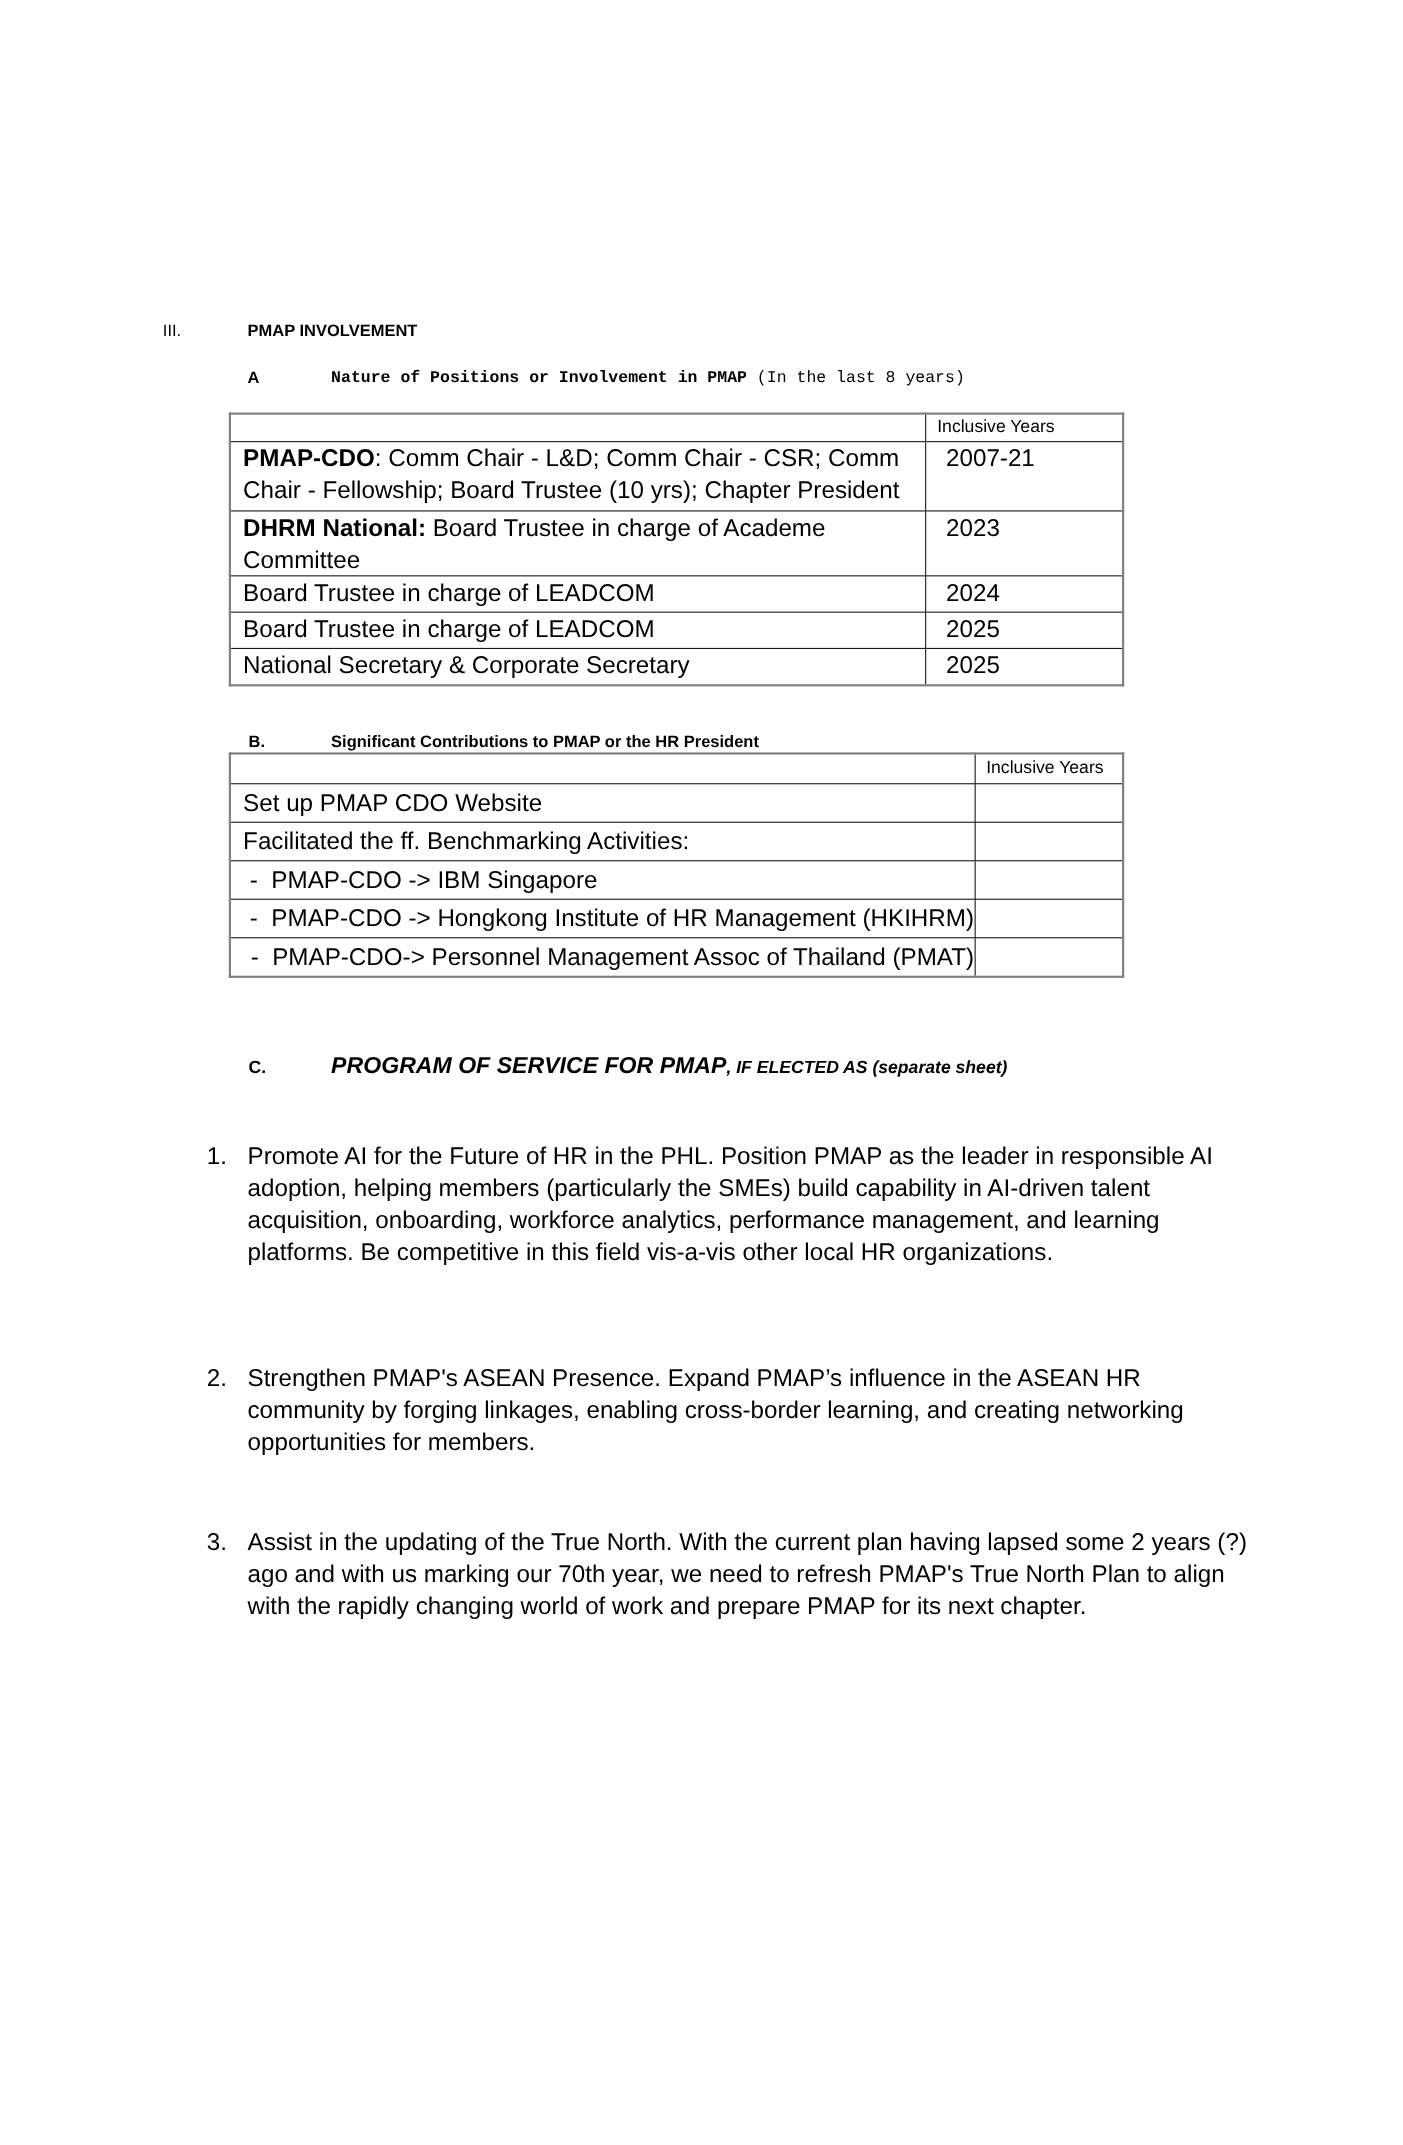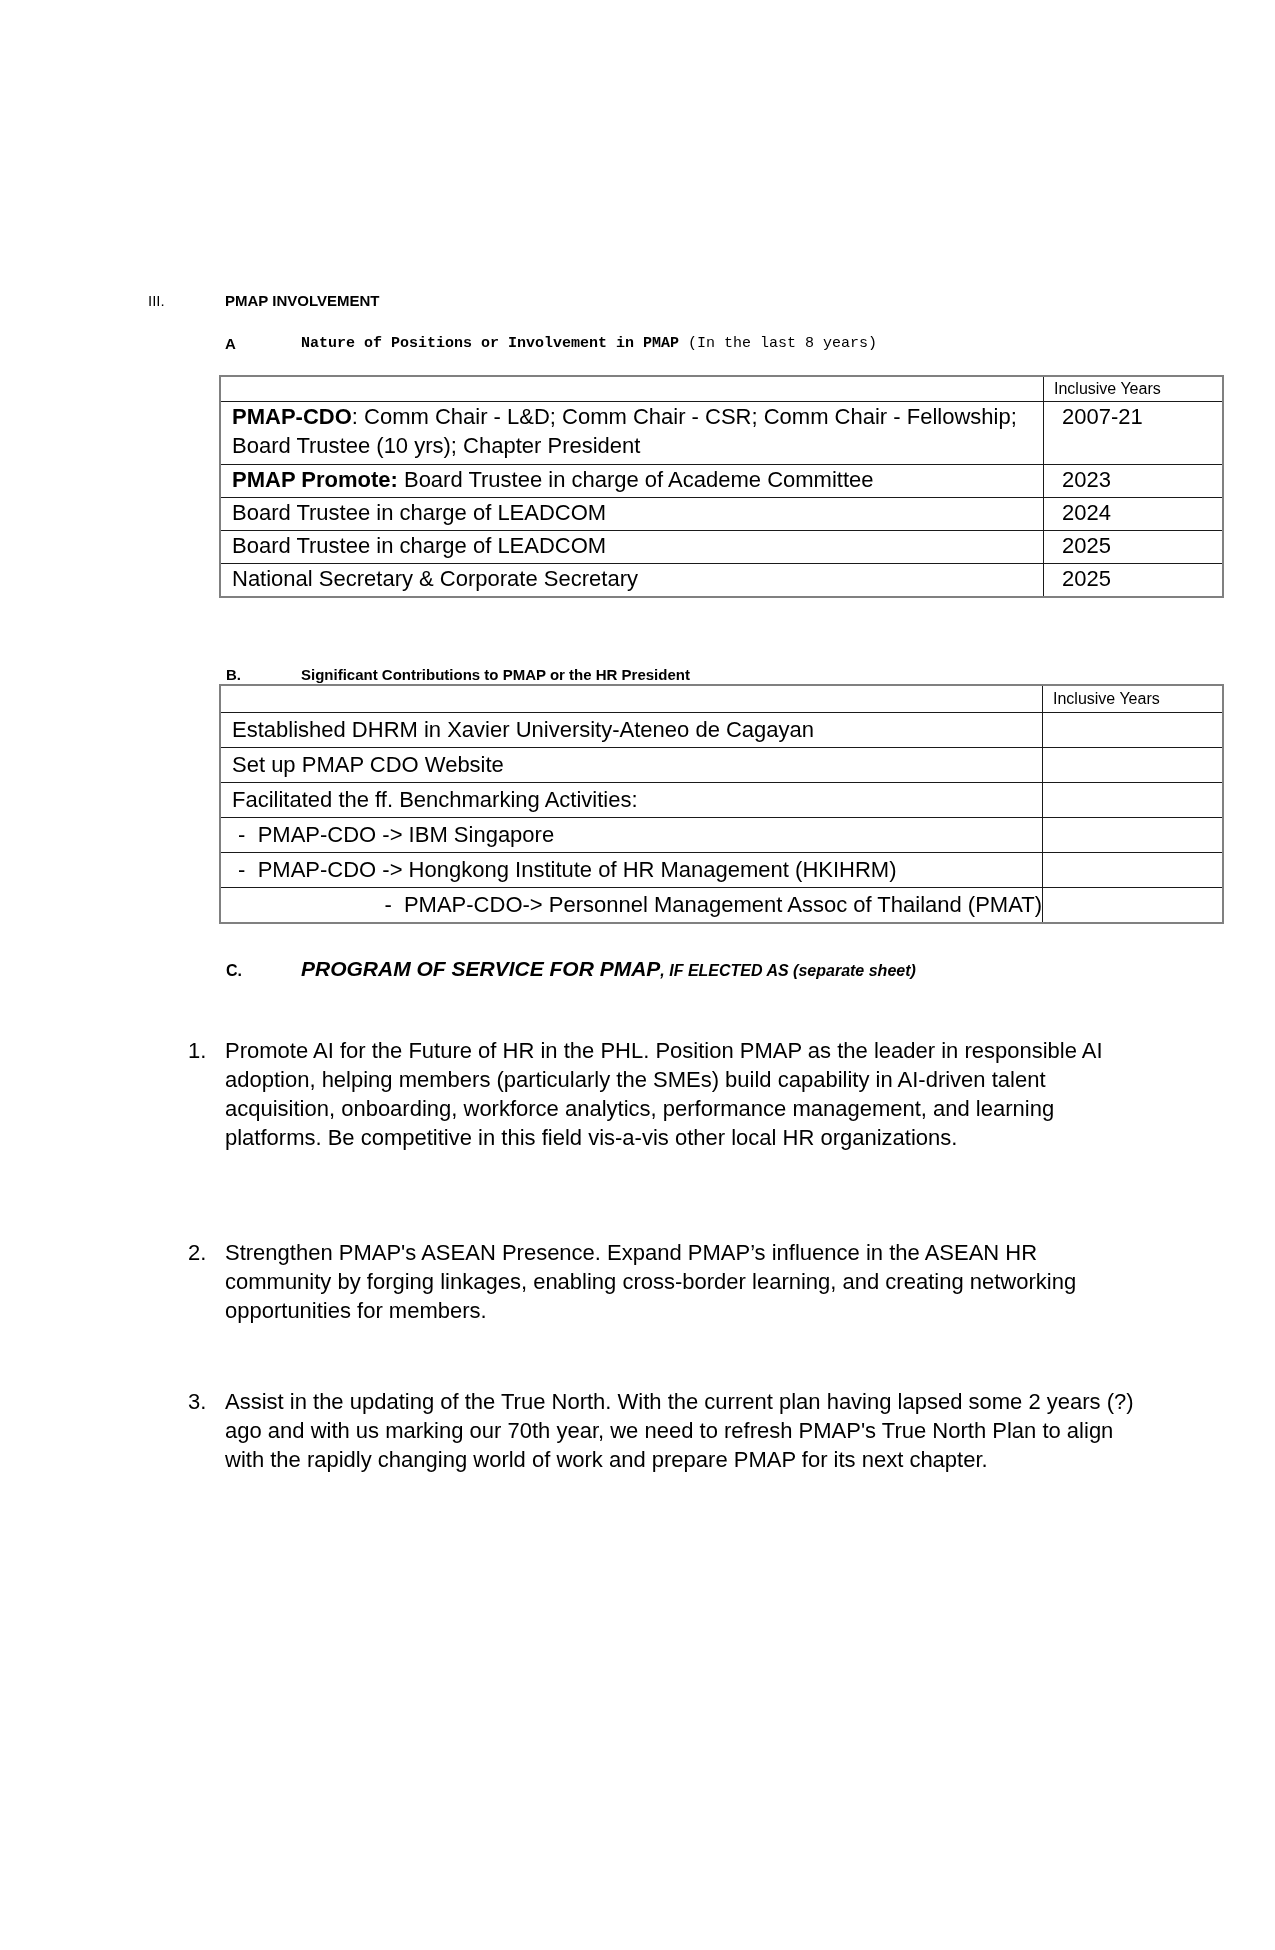--- a/index.html
+++ b/index.html
@@ -4,21 +4,21 @@
 <style>
   html, body { margin: 0; padding: 0; background: #ffffff; }
   body { width: 1275px; height: 1950px; position: relative; overflow: hidden;
          font-family: "Liberation Sans", sans-serif; color: #000; }
   .abs { position: absolute; white-space: nowrap; }
   .sec-num { left: 148px; top: 292px; font-size: 15px; }
   .sec-title { left: 225px; top: 292px; font-size: 15px; font-weight: bold; }
   .sub-letter { font-size: 15px; font-weight: bold; }
   .sub-title { font-size: 15px; }
   .sub-title b { font-weight: bold; }
-  table.grid { position: absolute; border-collapse: collapse; left: 219px; width: 1005px; border-radius: 20px; }
+  table.grid { position: absolute; border-collapse: collapse; left: 208px; width: 814px; border-radius: 20px; }
   table.grid td { border: 1.5px solid #1a1a1a; padding: 0 0 0 11px; font-size: 22px;
                   vertical-align: top; line-height: 29px; }
   table.grid td.yr { width: 160px; }
   table.grid tr.hdr td { height: 24px; font-size: 16px; line-height: 24px; }
   table.grid tr.hdr td.yr { padding-left: 10px; }
   table.grid { border: 2px solid #808080; }
   #tableA { top: 375px; }
   #tableA td.yr { padding-left: 18px; }
   #tableA tr.hdr td.yr { padding-left: 10px; }
   #tableA tr.row td { height: 32px; }
@@ -50,21 +50,21 @@
   <tbody>
       <tr class="hdr">
     <td></td>
     <td class="yr">Inclusive Years</td>
   </tr>
   <tr class="row tall">
     <td><b>PMAP-CDO</b><span>: Comm Chair - L&amp;D; Comm Chair - CSR; Comm Chair - Fellowship; Board Trustee (10 yrs); Chapter President</span></td>
     <td class="yr">2007-21</td>
   </tr>
   <tr class="row">
-    <td><b>PMAP Promote:</b><span> Board Trustee in charge of Academe Committee</span></td>
+    <td><b>DHRM National:</b><span> Board Trustee in charge of Academe Committee</span></td>
     <td class="yr">2023</td>
   </tr>
   <tr class="row">
     <td>Board Trustee in charge of LEADCOM</td>
     <td class="yr">2024</td>
   </tr>
   <tr class="row">
     <td>Board Trustee in charge of LEADCOM</td>
     <td class="yr">2025</td>
   </tr>
@@ -76,24 +76,20 @@
   </table>
 
 <div class="abs sub-letter" style="left:226px; top:666px;">B.</div>
 <div class="abs sub-title" style="left:301px; top:666px; font-weight:bold;">Significant Contributions to PMAP or the HR President</div>
 
 <table class="grid" id="tableB">
   <tbody>
       <tr class="hdr">
     <td></td>
     <td class="yr">Inclusive Years</td>
-  </tr>
-  <tr class="row">
-    <td>Established DHRM in Xavier University-Ateneo de Cagayan</td>
-    <td class="yr"></td>
   </tr>
   <tr class="row">
     <td>Set up PMAP CDO Website</td>
     <td class="yr"></td>
   </tr>
   <tr class="row">
     <td>Facilitated the ff. Benchmarking Activities:</td>
     <td class="yr"></td>
   </tr>
   <tr class="row">

